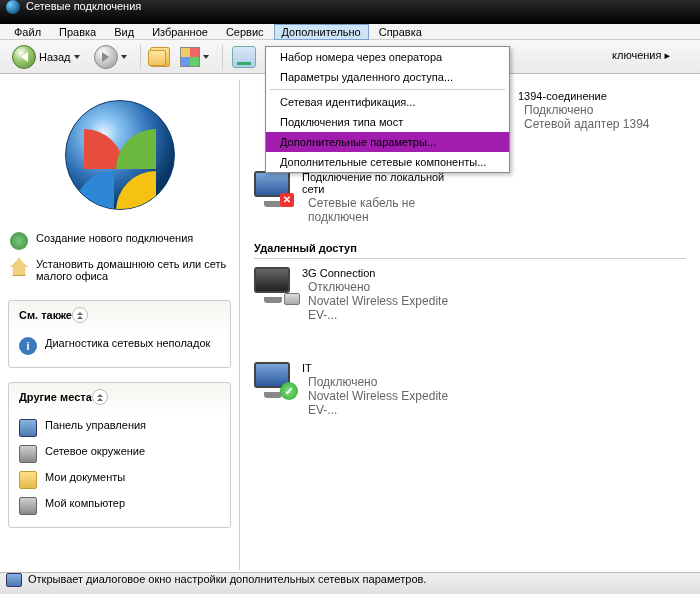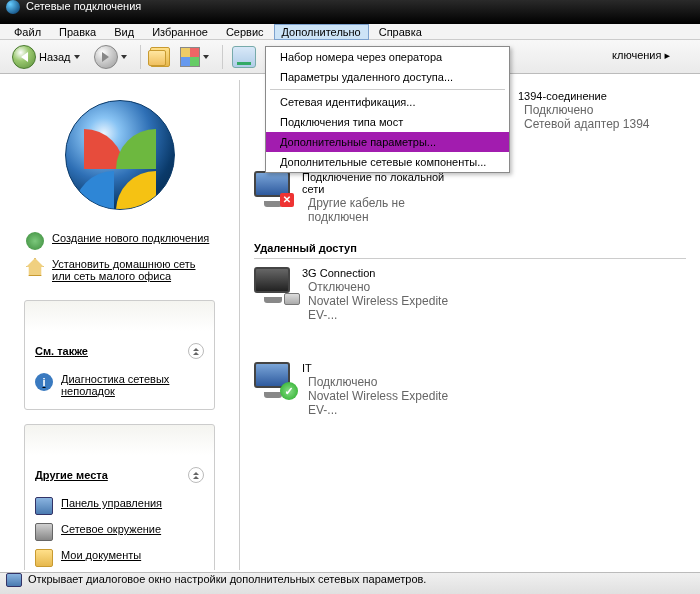--- a/index.html
+++ b/index.html
@@ -29,37 +29,37 @@
 .addr-ic::after { content:""; position:absolute; left:4px; bottom:2px; width:14px; height:3px; background:#3a6; }
 
 .addr-text { position:absolute; right:30px; top:9px; }
 
 .dropdown { position:absolute; left:265px; top:46px; width:245px; background:#fff; border:1px solid #8a8a8a; box-shadow:2px 2px 4px rgba(0,0,0,.25); z-index:100; }
 .dd-sep { height:1px; background:#ccc; margin:2px 4px; }
 .dd-item { padding:4px 14px; cursor:default; white-space:nowrap; }
 .dd-item.hi { background:#a21caf; }
 
 .content { display:flex; position:absolute; top:80px; bottom:24px; left:0; right:0; }
-.sidebar { width:240px; background:#fff; border-right:1px solid #ccc; padding:10px 24px; overflow:hidden;text-decoration:underline; }
+.sidebar { width:240px; background:#fff; border-right:1px solid #ccc; padding:10px 8px; overflow:hidden; }
 .orb { width:110px; height:110px; margin:10px auto 18px; border-radius:50%; background: radial-gradient(circle at 35% 30%, #e8f4ff 0%, #89c4f4 15%, #2e6fb5 45%, #0a3a6a 70%, #06223d 100%); position:relative; overflow:hidden; border:1px solid #0a3a6a; }
 .orb::before { content:""; position:absolute; left:18px; top:28px; width:40px; height:40px; border-radius:0 100% 0 0; background:#e74c3c; }
 .orb::after { content:""; position:absolute; right:18px; top:28px; width:40px; height:40px; border-radius:100% 0 0 0; background:#6db83f; box-shadow: 0 42px 0 #f5c213, -42px 42px 0 #2e86d6; }
 
 .task { display:flex; gap:8px; padding:4px 2px; cursor:default; }
 .task .ic { width:18px; height:18px; flex-shrink:0; }
 .ic.net { background:radial-gradient(circle,#7cc87c,#3a8a3a); border-radius:50%; }
 .ic.home { background:#f0d080; border:1px solid #c89a30; clip-path:polygon(50% 0,100% 50%,85% 50%,85% 100%,15% 100%,15% 50%,0 50%); }
 .ic.shield { background:linear-gradient(#f0a060,#d06020); border-radius:50% 50% 50% 50% / 60% 60% 40% 40%; }
 .ic.info { background:#3a7ac0; border-radius:50%; color:#fff; text-align:center; font-weight:bold; line-height:18px; }
 .ic.mon { background:linear-gradient(#8ab4e0,#4a7ab0); border:1px solid #336; border-radius:2px; }
 .ic.fold { background:linear-gradient(#ffe08a,#e6b84d); border:1px solid #c89a30; border-radius:2px; }
 .ic.comp { background:linear-gradient(#d0d0d0,#888); border:1px solid #666; border-radius:2px; }
 
 .panel { border:1px solid #ccc; border-radius:3px; margin-top:14px; background:linear-gradient(#f4f4f0,#fff 30px); }
-.panel-h { display:flex; justify-content:space-between; align-items:center; padding:6px 10px; font-weight:bold; cursor:default;margin-top:36px; }
+.panel-h { display:flex; justify-content:flex-start; align-items:center; padding:6px 10px; font-weight:bold; cursor:default; }
 .carets { width:16px; height:16px; border:1px solid #bbb; border-radius:50%; background:#fff; display:flex; align-items:center; justify-content:center; flex-direction:column; gap:1px; }
 .carets span { width:0;height:0;border-left:3px solid transparent;border-right:3px solid transparent;border-bottom:3px solid #666; }
 .panel-b { padding:4px 8px 8px; }
 
 .main { flex:1; padding:10px 14px; overflow:hidden; }
 .grp { margin-bottom:18px; }
 .grp-h { font-weight:bold; padding-bottom:4px; border-bottom:1px solid #ccc; margin-bottom:8px; }
 .items { display:flex; gap:40px; flex-wrap:wrap; }
 .item { display:flex; gap:8px; width:210px; cursor:default; }
 .big-ic { width:40px; height:36px; flex-shrink:0; position:relative; }
@@ -199,21 +199,21 @@
           </div>
         </div>
         <div class="item">
           <div class="big-ic">
             <div class="screen"></div>
               <div class="stand"></div>
             <div class="x-badge">✕</div>
           </div>
           <div class="item-txt">
             <div>Подключение по локальной сети</div>
-            <div class="sub">Другие кабель не подключен</div>
+            <div class="sub">Сетевые кабель не подключен</div>
           </div>
         </div>
       </div>
     </div>
 
     <div class="grp">
       <div class="grp-h">Удаленный доступ</div>
       <div class="items">
         <div class="item">
           <div class="big-ic">

